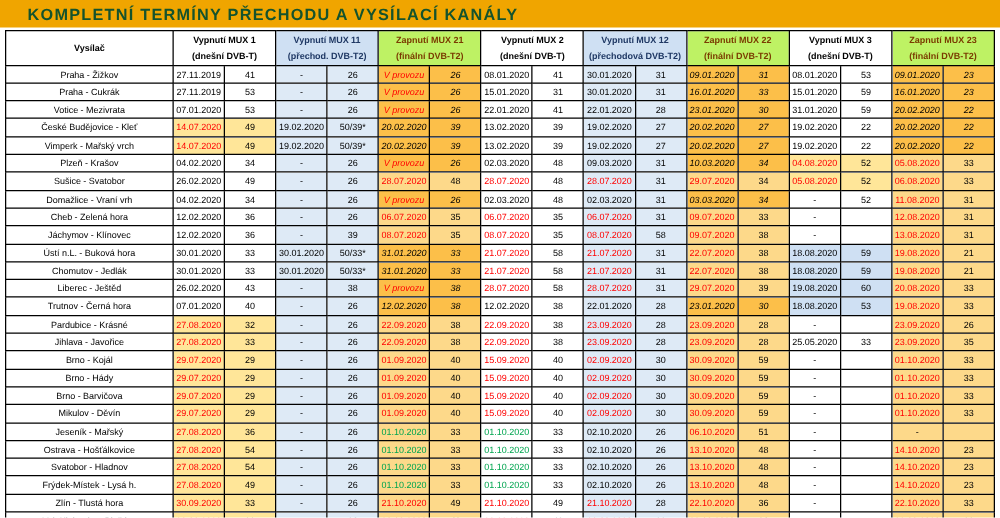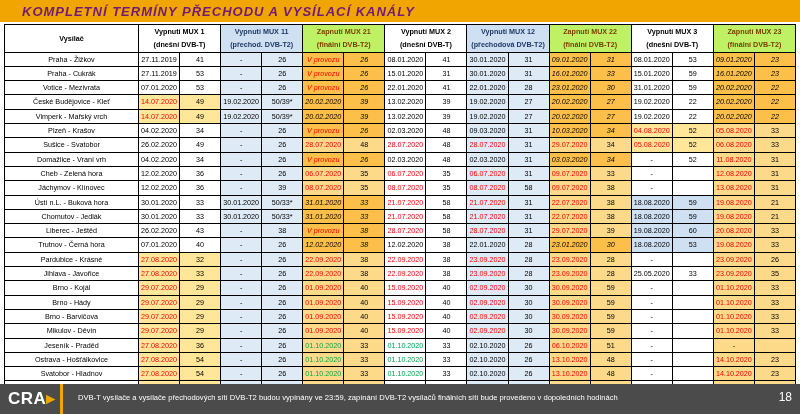--- a/index.html
+++ b/index.html
@@ -9,23 +9,22 @@
     font-family:"Liberation Sans", sans-serif;
     overflow:hidden;
   }
   .slide{position:relative;width:800px;height:414px;}
   .hdr-strip{
     position:absolute;left:0;top:0;width:800px;height:22px;
     background:#f0a500;
   }
   .hdr-strip .title{
     position:absolute;left:22px;top:4px;
-    color:#701a75;font-size:13px;font-weight:bold;letter-spacing:1.0px;
+    color:#14532d;font-size:13px;font-weight:bold;letter-spacing:1.0px;
     white-space:nowrap;
-    font-style:italic;
   }
   table.grid{
     position:absolute;top:24px;left:4px;
     border-collapse:collapse;
     width:792px;
     table-layout:fixed;
   }
   table.grid td, table.grid th{
     border:1px solid #000000;
     font-size:7.2px;
@@ -511,21 +510,21 @@
           <td class="c-date f-blue t-red">02.09.2020</td>
           <td class="c-ch f-blue t-black">30</td>
           <td class="c-date f-orange-l t-red">30.09.2020</td>
           <td class="c-ch f-orange-l t-black">59</td>
           <td class="c-date f-white t-black">-</td>
           <td class="c-ch f-white t-black"></td>
           <td class="c-date f-orange-l t-red">01.10.2020</td>
           <td class="c-ch f-orange-l t-black">33</td>
         </tr>
         <tr>
-          <td class="c-name f-white">Jeseník - Praděd</td>
+          <td class="c-name f-white">Jeseník - Mařský</td>
           <td class="c-date f-yellow t-red">27.08.2020</td>
           <td class="c-ch f-yellow t-black">36</td>
           <td class="c-date f-blue t-black">-</td>
           <td class="c-ch f-blue t-black">26</td>
           <td class="c-date f-orange-l t-green">01.10.2020</td>
           <td class="c-ch f-orange-l t-black">33</td>
           <td class="c-date f-white t-green">01.10.2020</td>
           <td class="c-ch f-white t-black">33</td>
           <td class="c-date f-blue t-black">02.10.2020</td>
           <td class="c-ch f-blue t-black">26</td>
@@ -627,20 +626,14 @@
           <td class="c-date f-orange-l t-red">22.10.2020</td>
           <td class="c-ch f-orange-l t-black">36</td>
           <td class="c-date f-white t-black">-</td>
           <td class="c-ch f-white t-black"></td>
           <td class="c-date f-orange-l t-red">22.10.2020</td>
           <td class="c-ch f-orange-l t-black">33</td>
         </tr>
       </tbody>
   </table>
 
-  <div class="footer">
-    <div class="logo"><span>CRA</span><span class="dot">▸</span></div>
-    <div class="bar"></div>
-    <div class="note">DVB-T vysílače a vysílače přechodových sítí DVB-T2 budou vypínány ve 23:59, zapínání DVB-T2 vysílačů finálních sítí bude provedeno v dopoledních hodinách</div>
-    <div class="pagenum">18</div>
-  </div>
 
 </div>
 
 </body></html>

